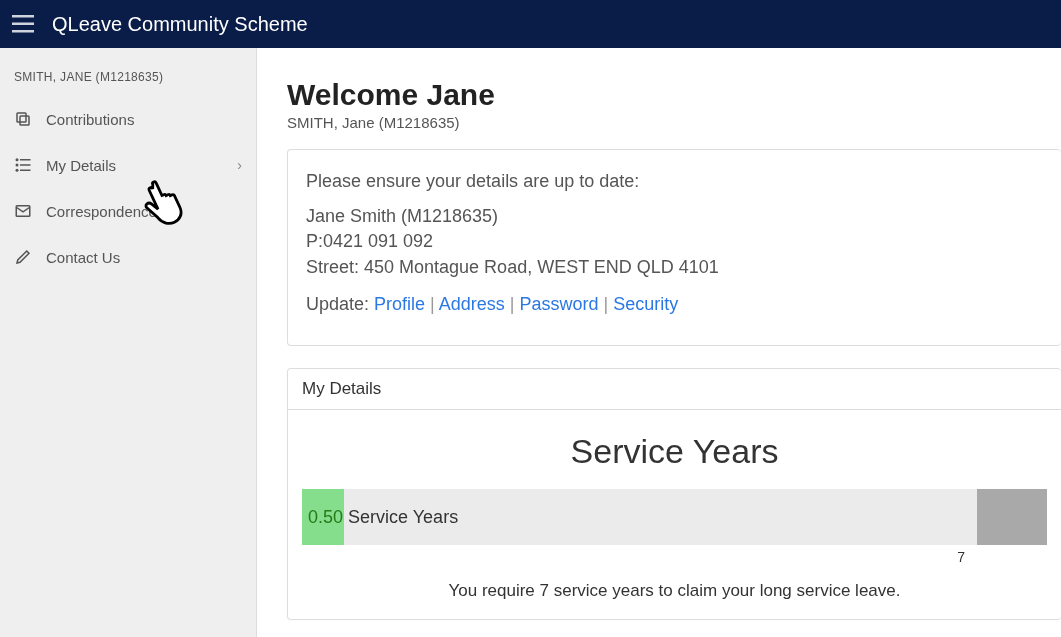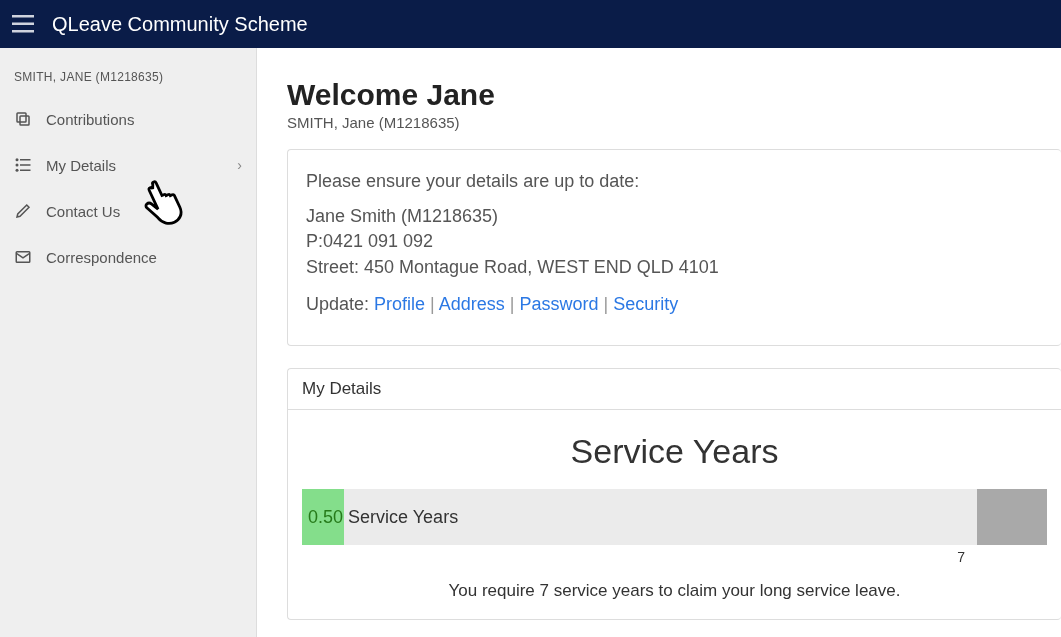--- a/index.html
+++ b/index.html
@@ -203,34 +203,34 @@
             <rect x="8" y="18" width="14" height="2"></rect>
         </svg>
       </span>
       <span class="label">My Details</span>
       <span class="chev">›</span>
     </div>
 
     <div class="nav-item">
       <span class="nav-icon">
         <svg width="18" height="18" viewBox="0 0 24 24" fill="none" stroke="#555" stroke-width="2">
-          <path d="M4 20 L8 19 L20 7 L17 4 L5 16 Z"></path>
-        </svg>
-      </span>
-      <span class="label">Contact Us</span>
-    </div>
-
-    <div class="nav-item">
-      <span class="nav-icon">
-        <svg width="18" height="18" viewBox="0 0 24 24" fill="none" stroke="#555" stroke-width="2">
           <rect x="3" y="5" width="18" height="14" rx="1"></rect>
           <path d="M3 7 L12 13 L21 7"></path>
         </svg>
       </span>
       <span class="label">Correspondence</span>
+    </div>
+
+    <div class="nav-item">
+      <span class="nav-icon">
+        <svg width="18" height="18" viewBox="0 0 24 24" fill="none" stroke="#555" stroke-width="2">
+          <path d="M4 20 L8 19 L20 7 L17 4 L5 16 Z"></path>
+        </svg>
+      </span>
+      <span class="label">Contact Us</span>
     </div>
 
     <span class="cursor-overlay">
       <svg width="60" height="60" viewBox="0 0 64 64">
         <path d="M26 10 C26 7 30 7 30 10 V26 C30 24 34 24 34 26 V28 C34 26 38 26 38 28 V30 C38 28 42 28 42 30 V44 C42 52 36 56 30 56 C24 56 18 52 16 44 L10 30 C8 26 14 24 16 28 L20 36 V14 C20 11 24 11 24 14 Z" fill="#fff" stroke="#000" stroke-width="3" transform="rotate(-25 30 30)"></path>
       </svg>
     </span>
   </div>
 
   <div class="main">

